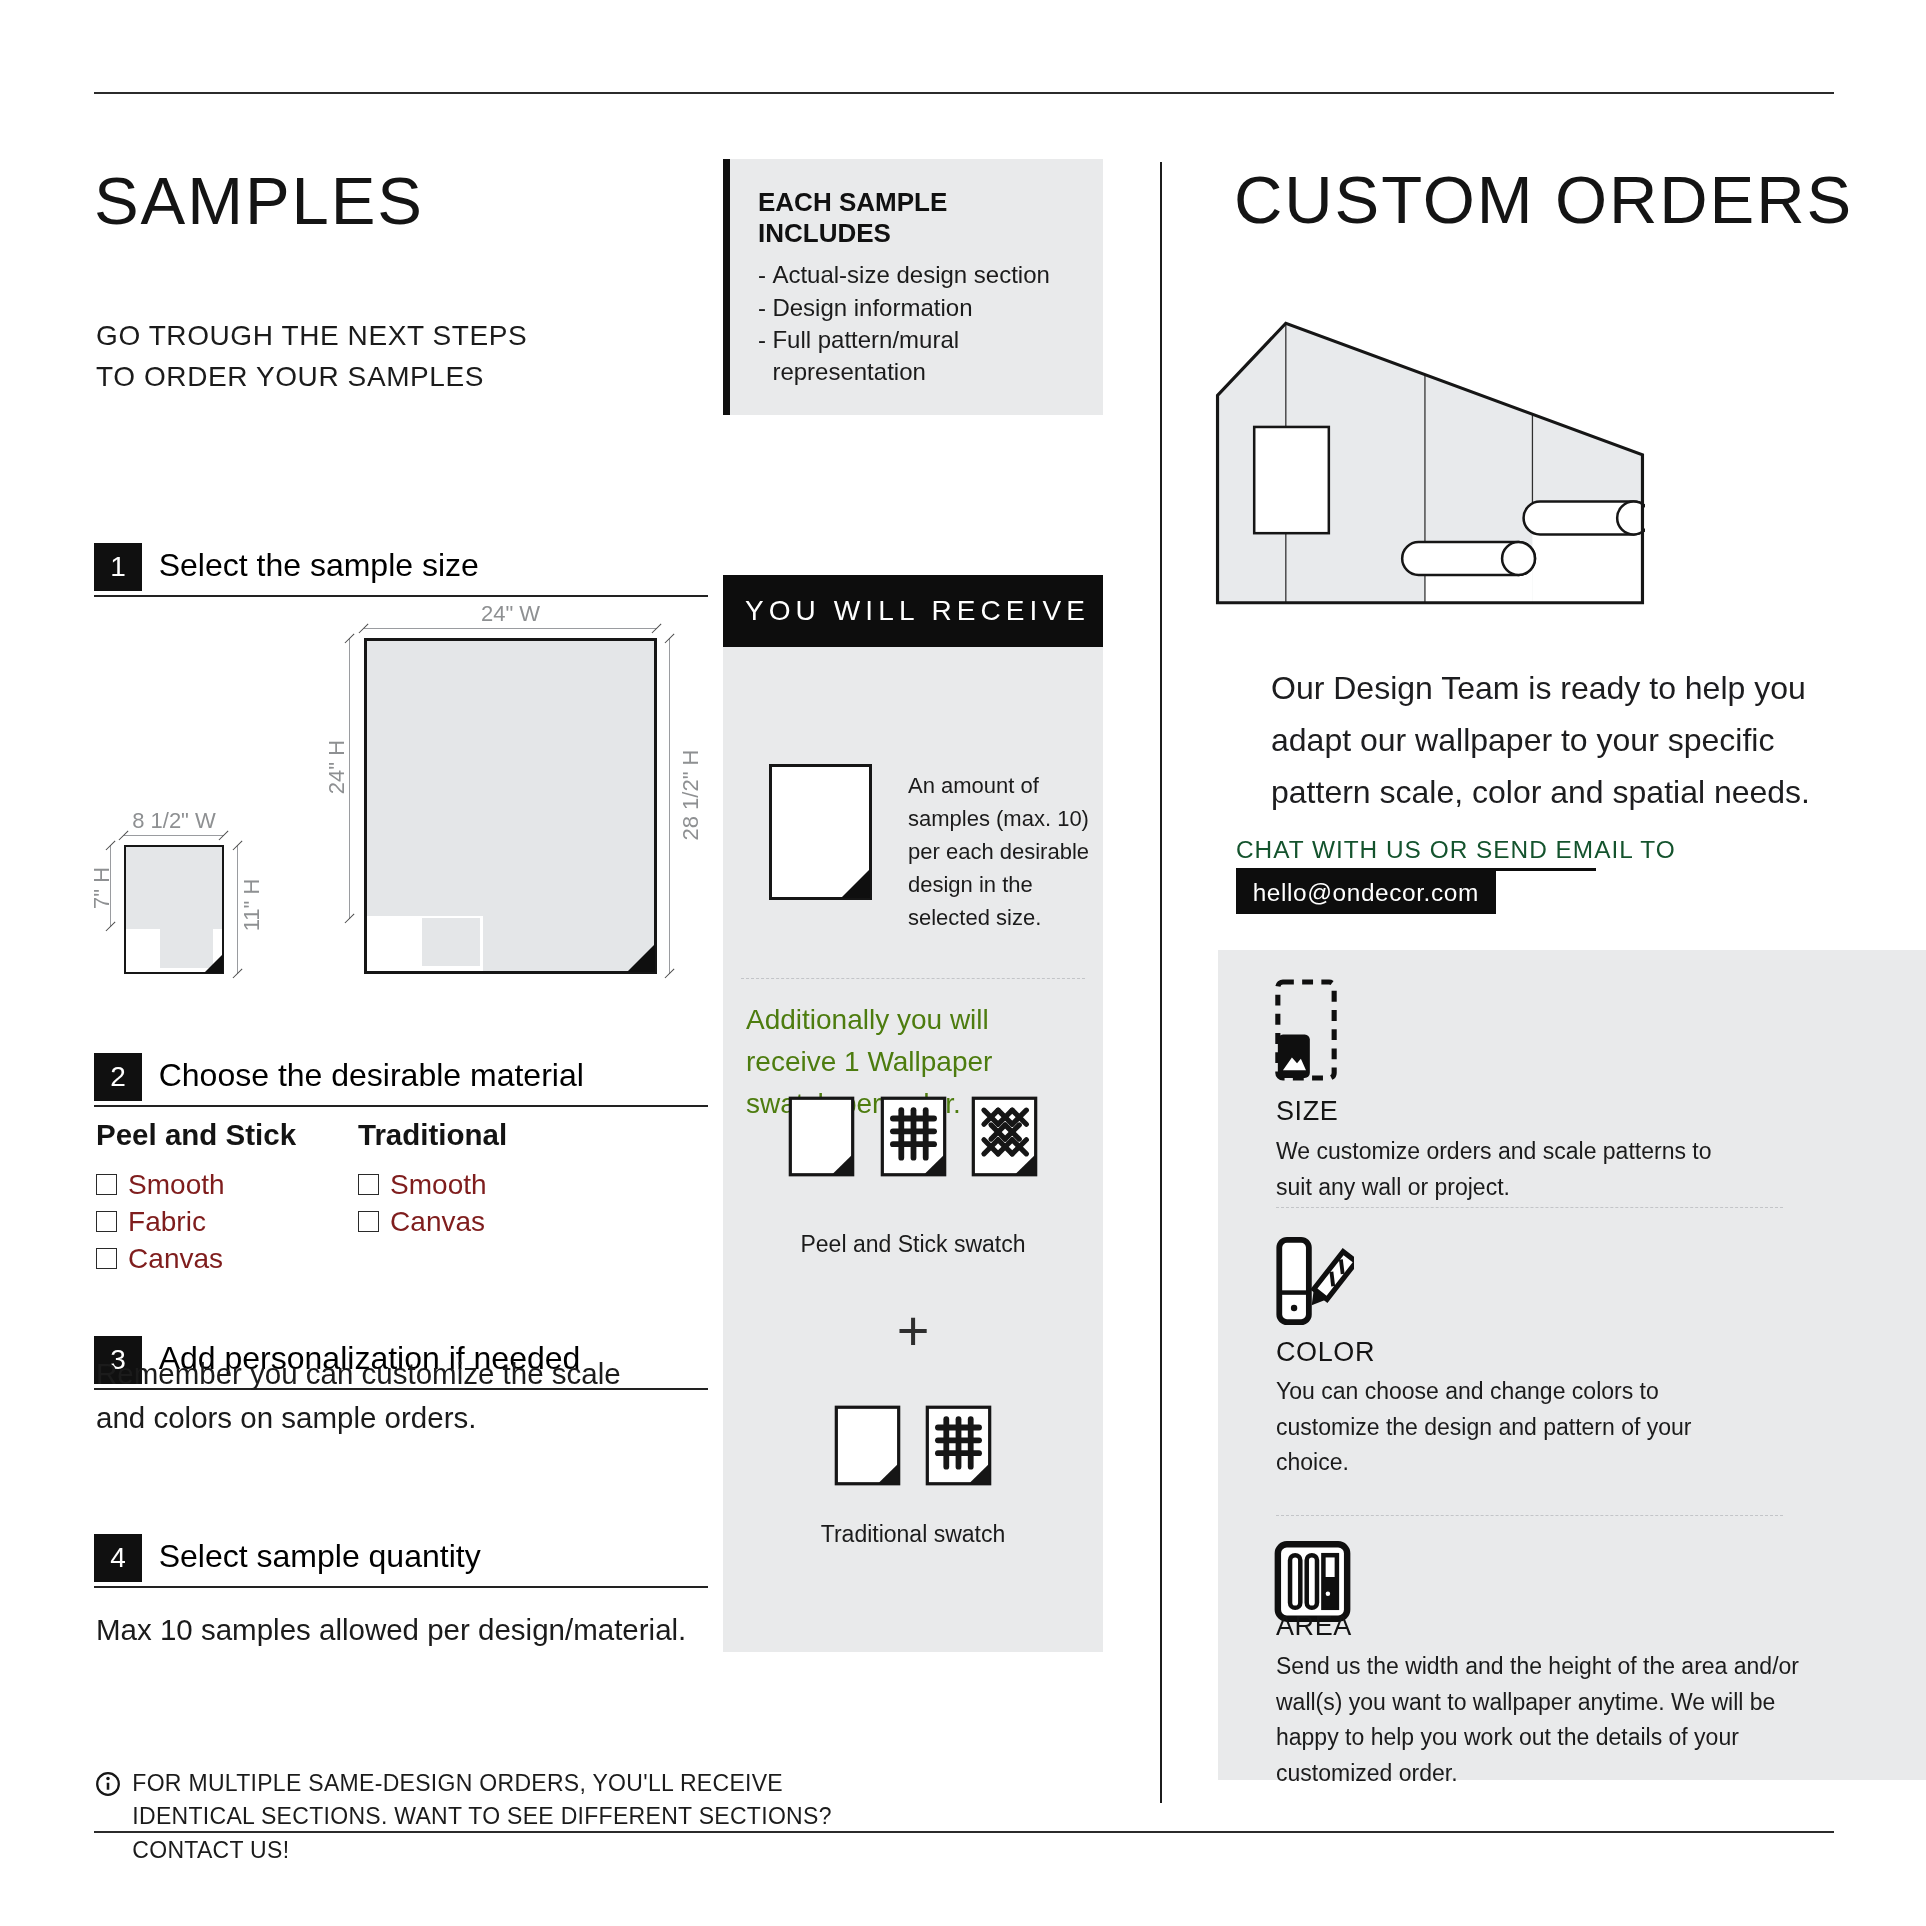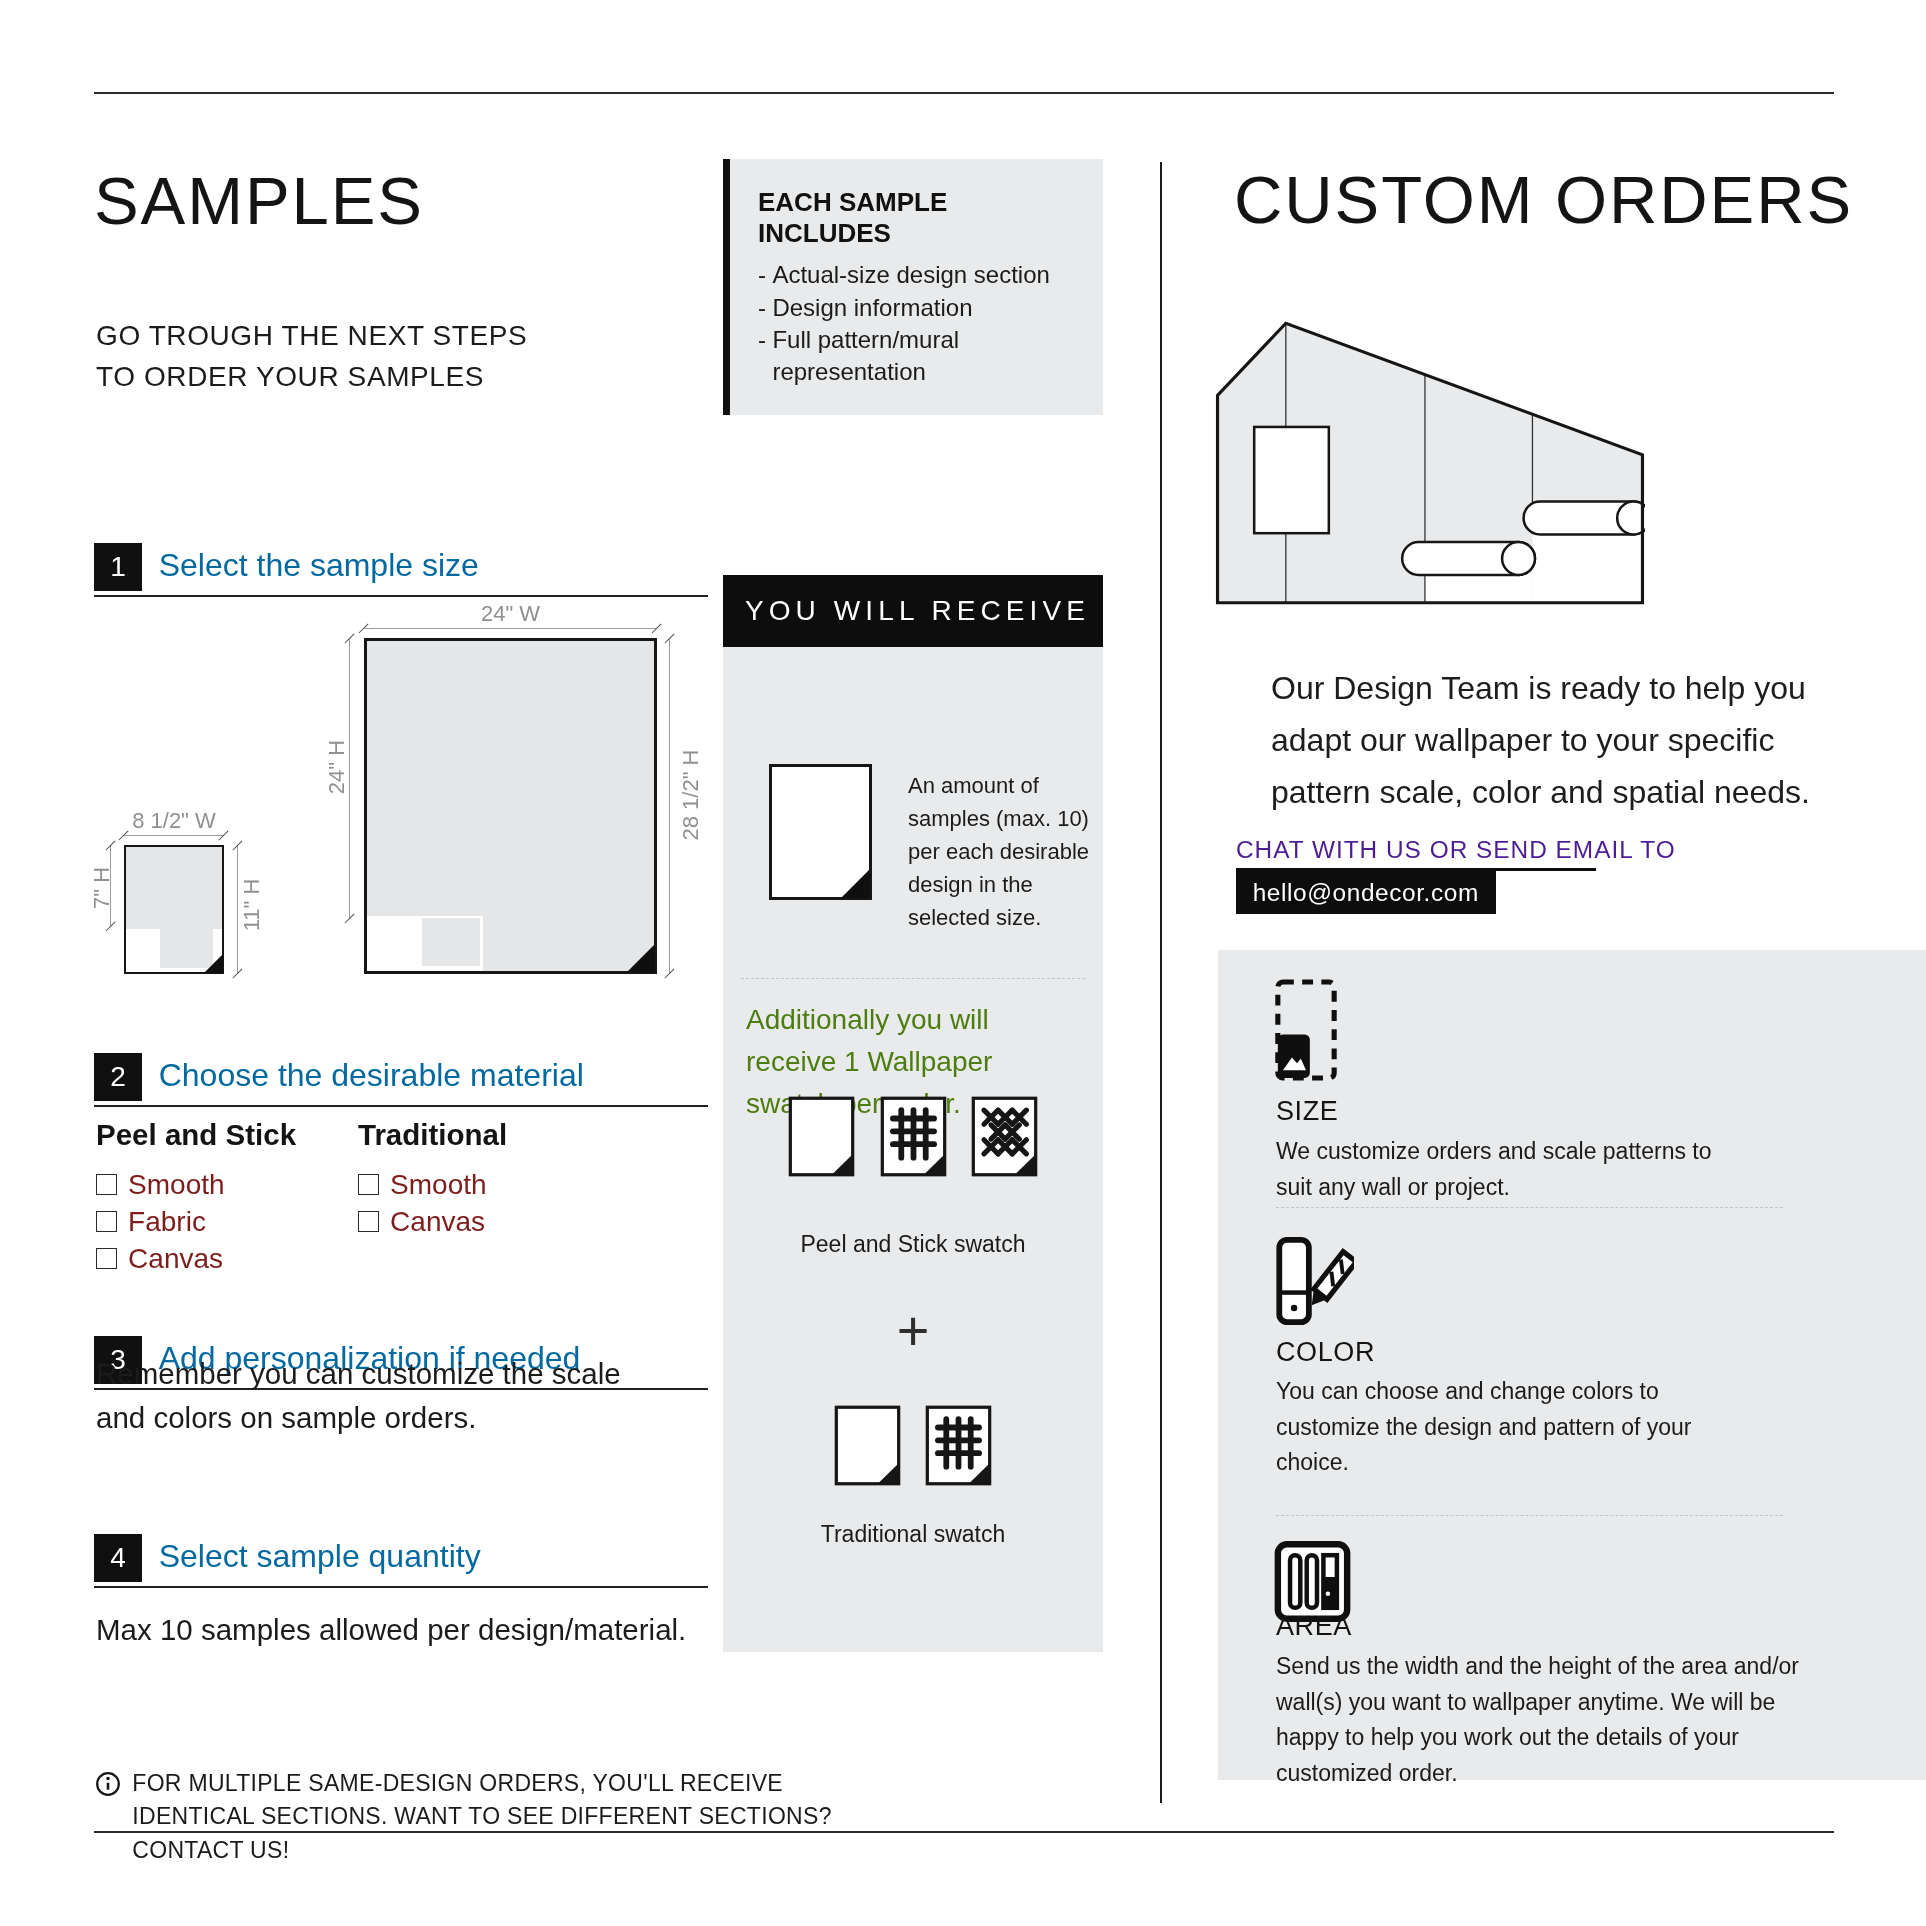--- a/index.html
+++ b/index.html
@@ -22,21 +22,21 @@
     background:#e9eaeb;border-left:7.7px solid #101010;box-sizing:border-box;padding:28px 16.7px 26px 28px;}
   .includes-title{font-size:26px;font-weight:bold;margin-bottom:10.3px;color:#111;}
   .includes-item{display:flex;font-size:24px;line-height:1.35;color:#1b1b1b;max-width:302px;}
   .includes-item .dash{margin-right:6.4px;}
 
   
   .step{position:absolute;left:94px;width:614px;display:flex;align-items:center;gap:16.7px;
         border-bottom:2.6px solid #222;padding-bottom:3.9px;box-sizing:border-box;}
   .step-num{flex:0 0 auto;width:48px;height:48px;background:#101010;color:#fff;font-size:28px;
             display:flex;align-items:center;justify-content:center;}
-  .step-title{font-size:32px;color:#0369a1;white-space:nowrap;padding-bottom:3.9px;}
+  .step-title{font-size:32px;color:#000000;white-space:nowrap;padding-bottom:3.9px;}
   #step1{top:543px;} #step2{top:1053px;} #step3{top:1336px;} #step4{top:1534px;}
 
   .step-body{position:absolute;left:96px;font-size:29.5px;line-height:1.5;color:#1b1b1b;}
   #step3-body{top:1352px;width:539px;}
   #step4-body{top:1608px;width:642px;}
 
   
   .mat-col{position:absolute;top:1118px;}
   #mat-peel{left:96px;} #mat-trad{left:358px;}
   .mat-title{font-size:29.5px;font-weight:bold;color:#141414;margin-bottom:14px;}
@@ -78,21 +78,21 @@
   .swatch-row{position:absolute;left:0;width:380px;display:flex;justify-content:center;gap:24.4px;}
   #swatch-row-1{top:449px;} #swatch-row-2{top:758px;}
   .swatch-row svg{display:block;}
   .swatch-label{position:absolute;left:0;width:380px;text-align:center;font-size:23px;line-height:1.45;color:#1b1b1b;}
   #peel-swatch-label{top:581px;} #trad-swatch-label{top:871px;}
   .plus{position:absolute;left:0;top:656px;width:380px;text-align:center;font-size:56px;font-weight:400;color:#2e2e2e;line-height:1;}
 
   
   #custom-intro{position:absolute;left:1236px;top:663px;font-size:32px;line-height:1.62;color:#1d1d1f;}
   #custom-intro div{white-space:nowrap;margin-left:35px;}
-  .chat-label{position:absolute;left:1236px;top:836px;font-size:24.4px;letter-spacing:1px;color:#4c1d95;}
+  .chat-label{position:absolute;left:1236px;top:836px;font-size:24.4px;letter-spacing:1px;color:#14532d;}
   .email-underline{position:absolute;left:1236px;top:868px;width:360px;height:2.6px;background:#0d0d0d;}
   .email-badge{position:absolute;left:1236px;top:871px;background:#0d0d0d;color:#fff;font-size:24.4px;
     padding:7.7px 16.7px;letter-spacing:0.6px;white-space:nowrap;}
 
   .custom-panel{position:absolute;left:1218px;top:950px;width:726px;height:830px;background:#e9eaeb;}
   .feat-icon{position:absolute;left:56px;}
   #size-icon{top:28px;} #color-icon{top:286px;} #area-icon{top:591px;}
   .feat-name{position:absolute;left:58px;font-size:27px;letter-spacing:0.6px;color:#141414;}
   #size-name{top:146px;} #color-name{top:387px;} #area-name{top:661px;}
   .feat-text{position:absolute;left:58px;font-size:23px;line-height:1.55;color:#1b1b1b;}

